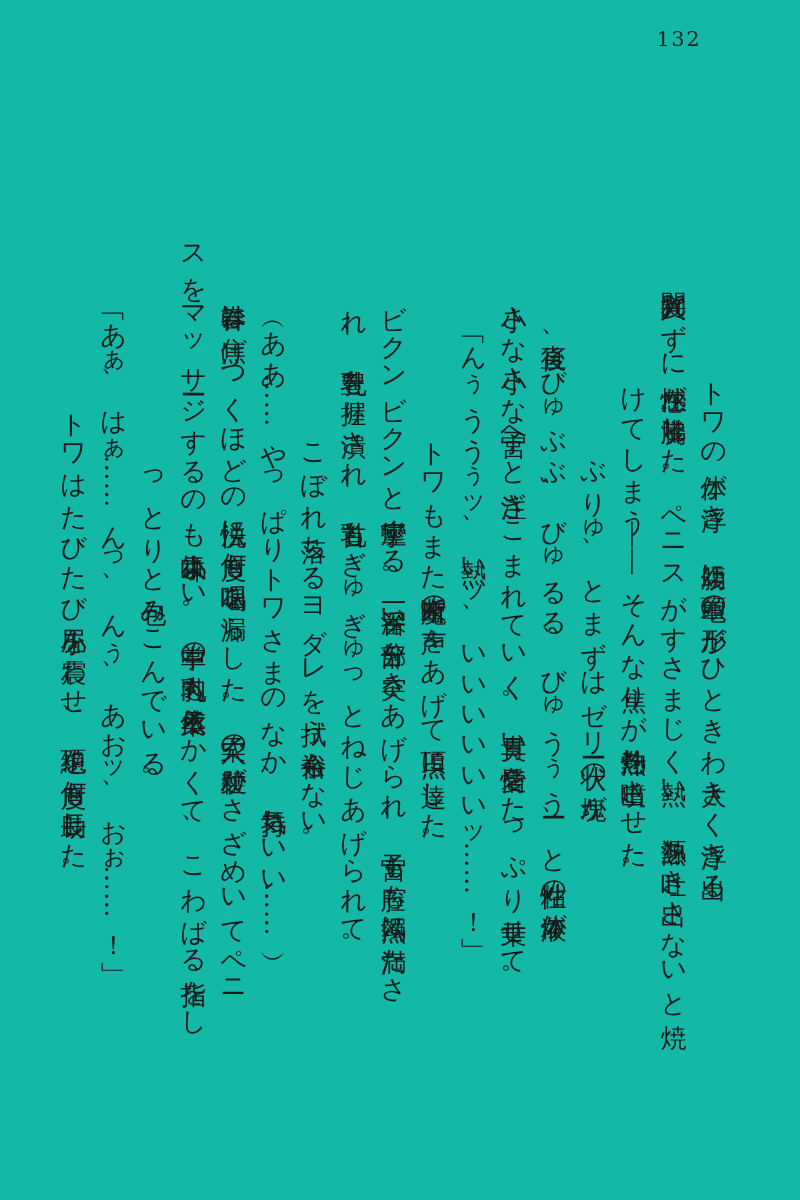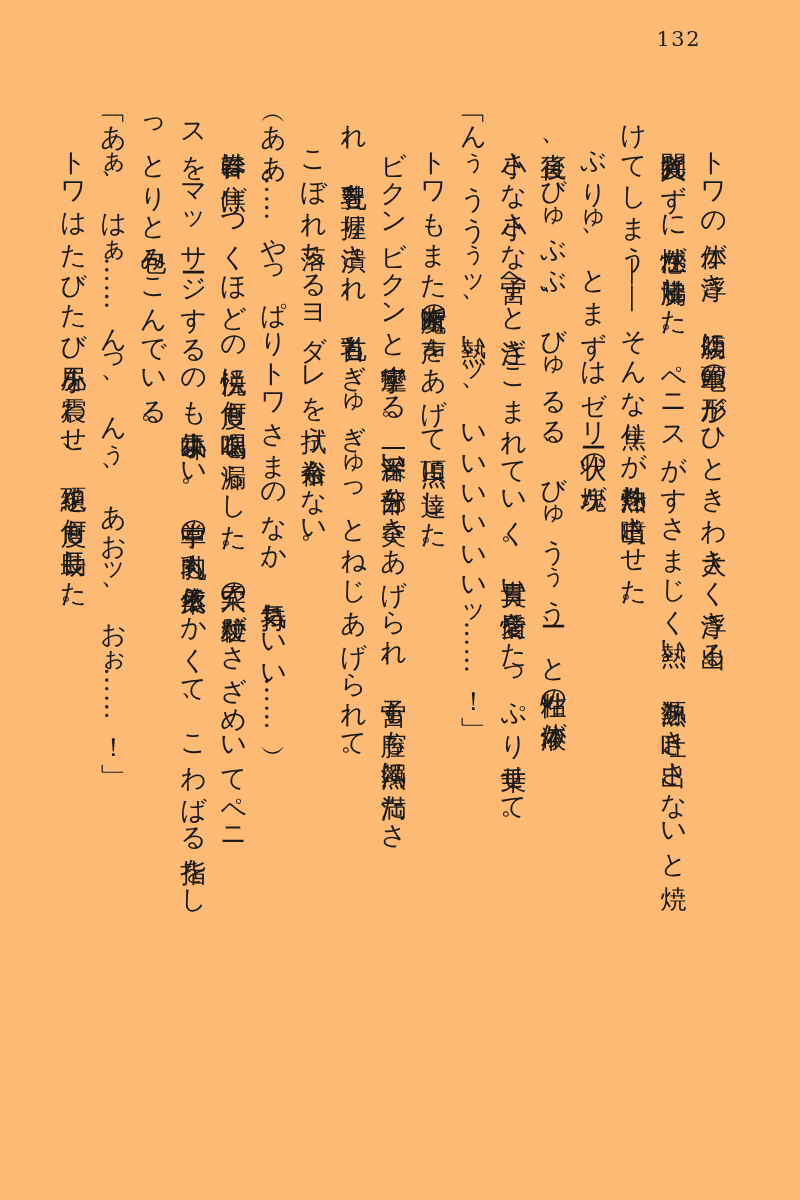--- a/index.html
+++ b/index.html
@@ -40,21 +40,21 @@
     letter-spacing: 0.8px;
     white-space: nowrap;
   }
   .text-line.indent {
     padding-top: 27px;       
   }
 </style>
 </head>
 <body>
 
-<div class="page" style="background: #fdba74; color: rgb(26, 26, 26);">
+<div class="page" style="background: #14b8a6; color: rgb(26, 26, 26); text-align: center;">
   <div class="page-number">132</div>
 
   <div class="text-columns">
       <div class="text-line indent">トワの体が浮き、幼腹に亀頭の形がひときわ大きく浮き出る。</div>
       <div class="text-line indent">間髪入れずに性感が沸騰した。ペニスがすさまじく熱い。熱源を吐き出さないと焼</div>
       <div class="text-line">けてしまう――そんな焦りが灼熱汁を噴出させた。</div>
       <div class="text-line indent">ぶりゅ、とまずはゼリー状の塊が。</div>
       <div class="text-line indent">直後、びゅぶぶ、びゅるる、びゅうぅうー、と粘性の体液が。</div>
       <div class="text-line indent">小さな小さな子宮へと注ぎこまれていく。青臭い愛情をたっぷり乗せて。</div>
       <div class="text-line">「んぅううぅッ、熱いッ、いいいいいいッ……！」</div>

